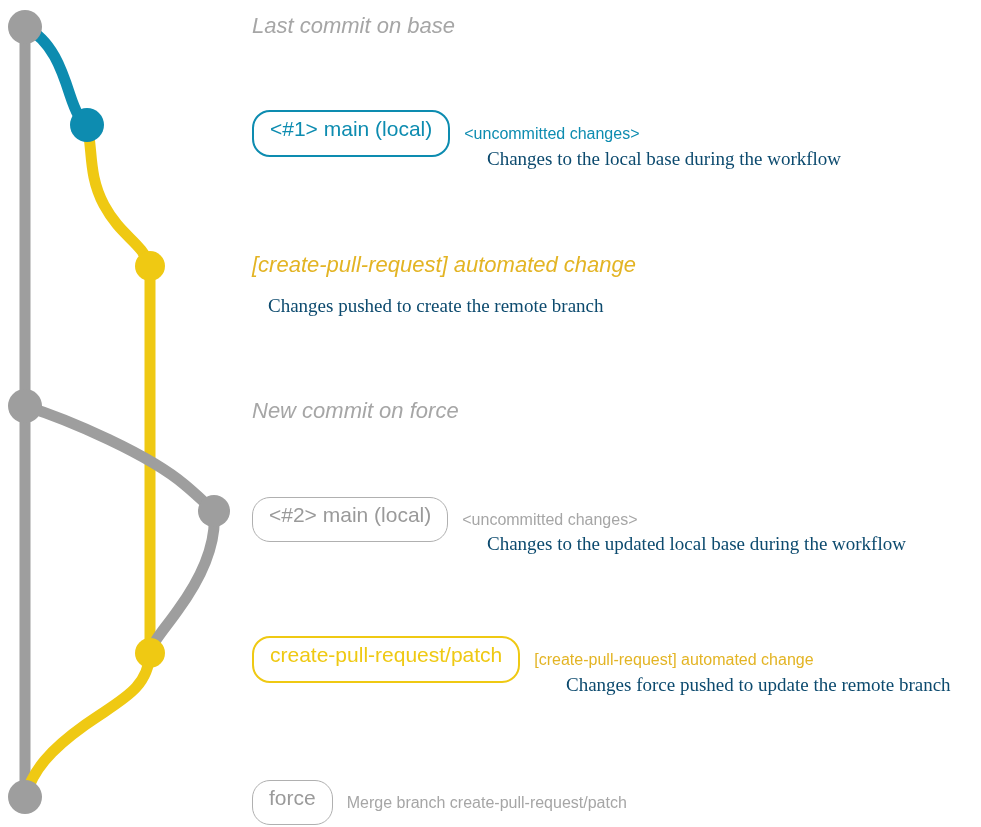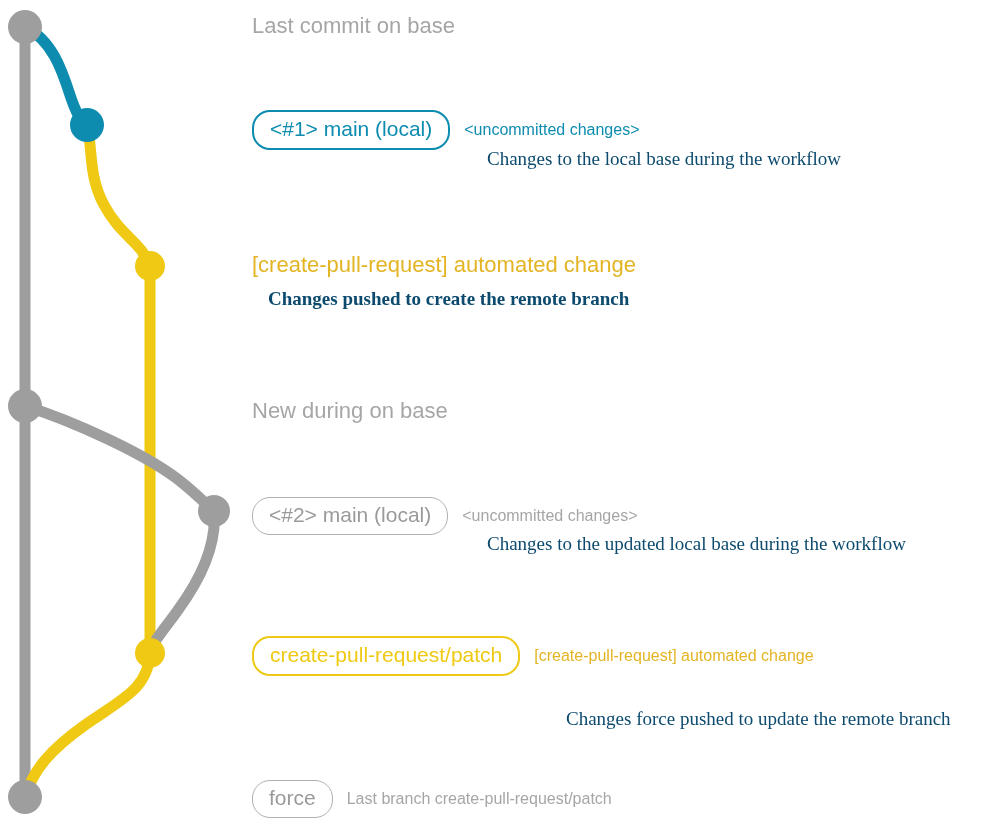--- a/index.html
+++ b/index.html
@@ -32,34 +32,35 @@
   
   .row {
     position: absolute;
     left: 252px;
   }
   .heading {
     font-family: "Liberation Sans", sans-serif;
     font-size: 22px;
     line-height: 26px;
     white-space: nowrap;
+    font-style: italic;
   }
   .heading.gray   { color: #a6a6a6; }
   .heading.yellow { color: #e3b424; }
 
   .pillrow {
     display: flex;
     align-items: center;
     white-space: nowrap;
   }
   .pill {
     display: inline-block;
     box-sizing: border-box;
     border-radius: 18px;
-    padding: 5px 16px 7px 16px;
+    padding: 5px 16px 14px 16px;
     font-size: 21px;
     line-height: 24px;
     white-space: nowrap;
     background: #ffffff;
   }
   .pill.blue   { border: 2px solid #0d8cb0; color: #0d8cb0; }
   .pill.gray   { border: 1.5px solid #b0b0b0; color: #9a9a9a; }
   .pill.yellow { border: 2px solid #efc913; color: #efc913; }
 
   .pilltext {
@@ -122,36 +123,36 @@
 
   <div class="row pillrow" style="top:110px;">
     <span class="pill blue">&lt;#1&gt; main (local)</span>
     <span class="pilltext blue">&lt;uncommitted changes&gt;</span>
   </div>
   <div class="desc" style="left:487px; top:148px;">Changes to the local base during the workflow</div>
 
   <div class="row" style="top:252px;">
     <div class="heading yellow">[create-pull-request] automated change</div>
   </div>
-  <div class="desc" style="left:268px; top:288px;font-weight:bold;">Changes pushed to create the remote branch</div>
+  <div class="desc" style="left:268px; top:295px;">Changes pushed to create the remote branch</div>
 
   <div class="row" style="top:398px;">
-    <div class="heading gray">New during on base</div>
+    <div class="heading gray">New commit on force</div>
   </div>
 
   <div class="row pillrow" style="top:497px;">
     <span class="pill gray">&lt;#2&gt; main (local)</span>
     <span class="pilltext gray">&lt;uncommitted changes&gt;</span>
   </div>
   <div class="desc" style="left:487px; top:533px;text-align:right;">Changes to the updated local base during the workflow</div>
 
   <div class="row pillrow" style="top:636px;justify-content:flex-end;">
     <span class="pill yellow">create-pull-request/patch</span>
     <span class="pilltext yellow">[create-pull-request] automated change</span>
   </div>
-  <div class="desc" style="left:566px; top:708px;">Changes force pushed to update the remote branch</div>
+  <div class="desc" style="left:566px; top:674px;">Changes force pushed to update the remote branch</div>
 
   <div class="row pillrow" style="top:780px;">
     <span class="pill gray">force</span>
-    <span class="pilltext gray">Last branch create-pull-request/patch</span>
+    <span class="pilltext gray">Merge branch create-pull-request/patch</span>
   </div>
 
 </div>
 
 </body></html>

